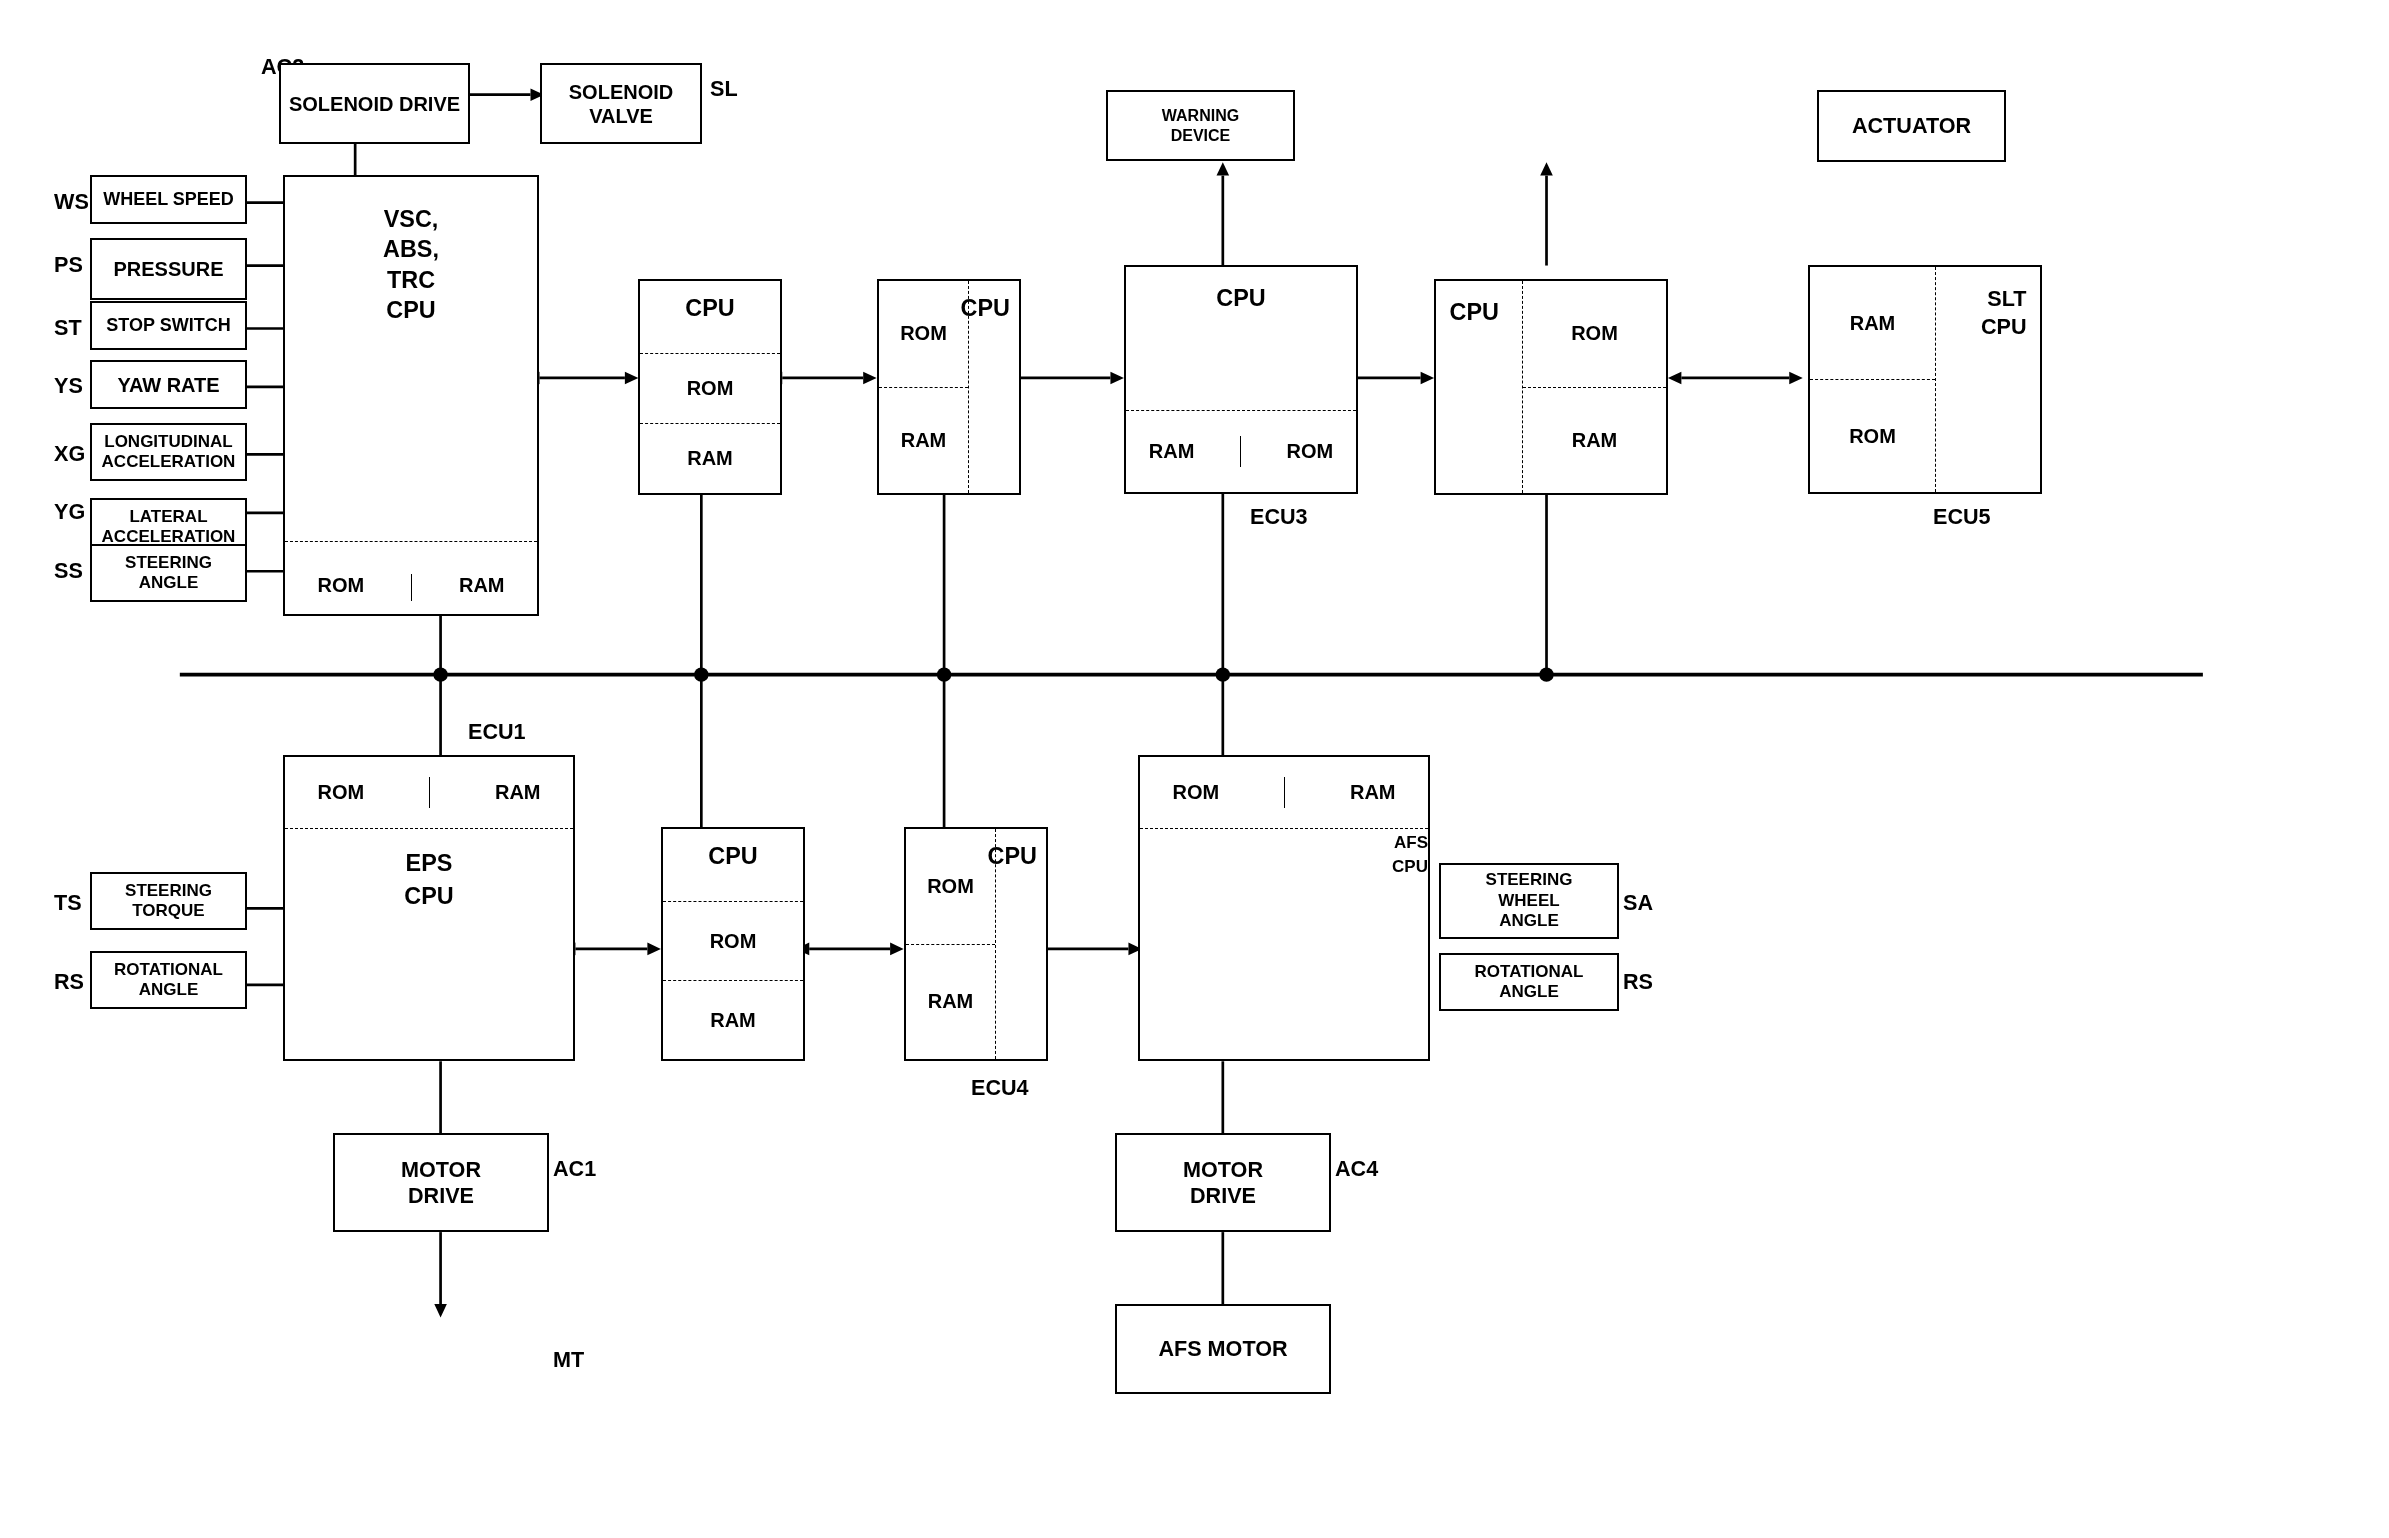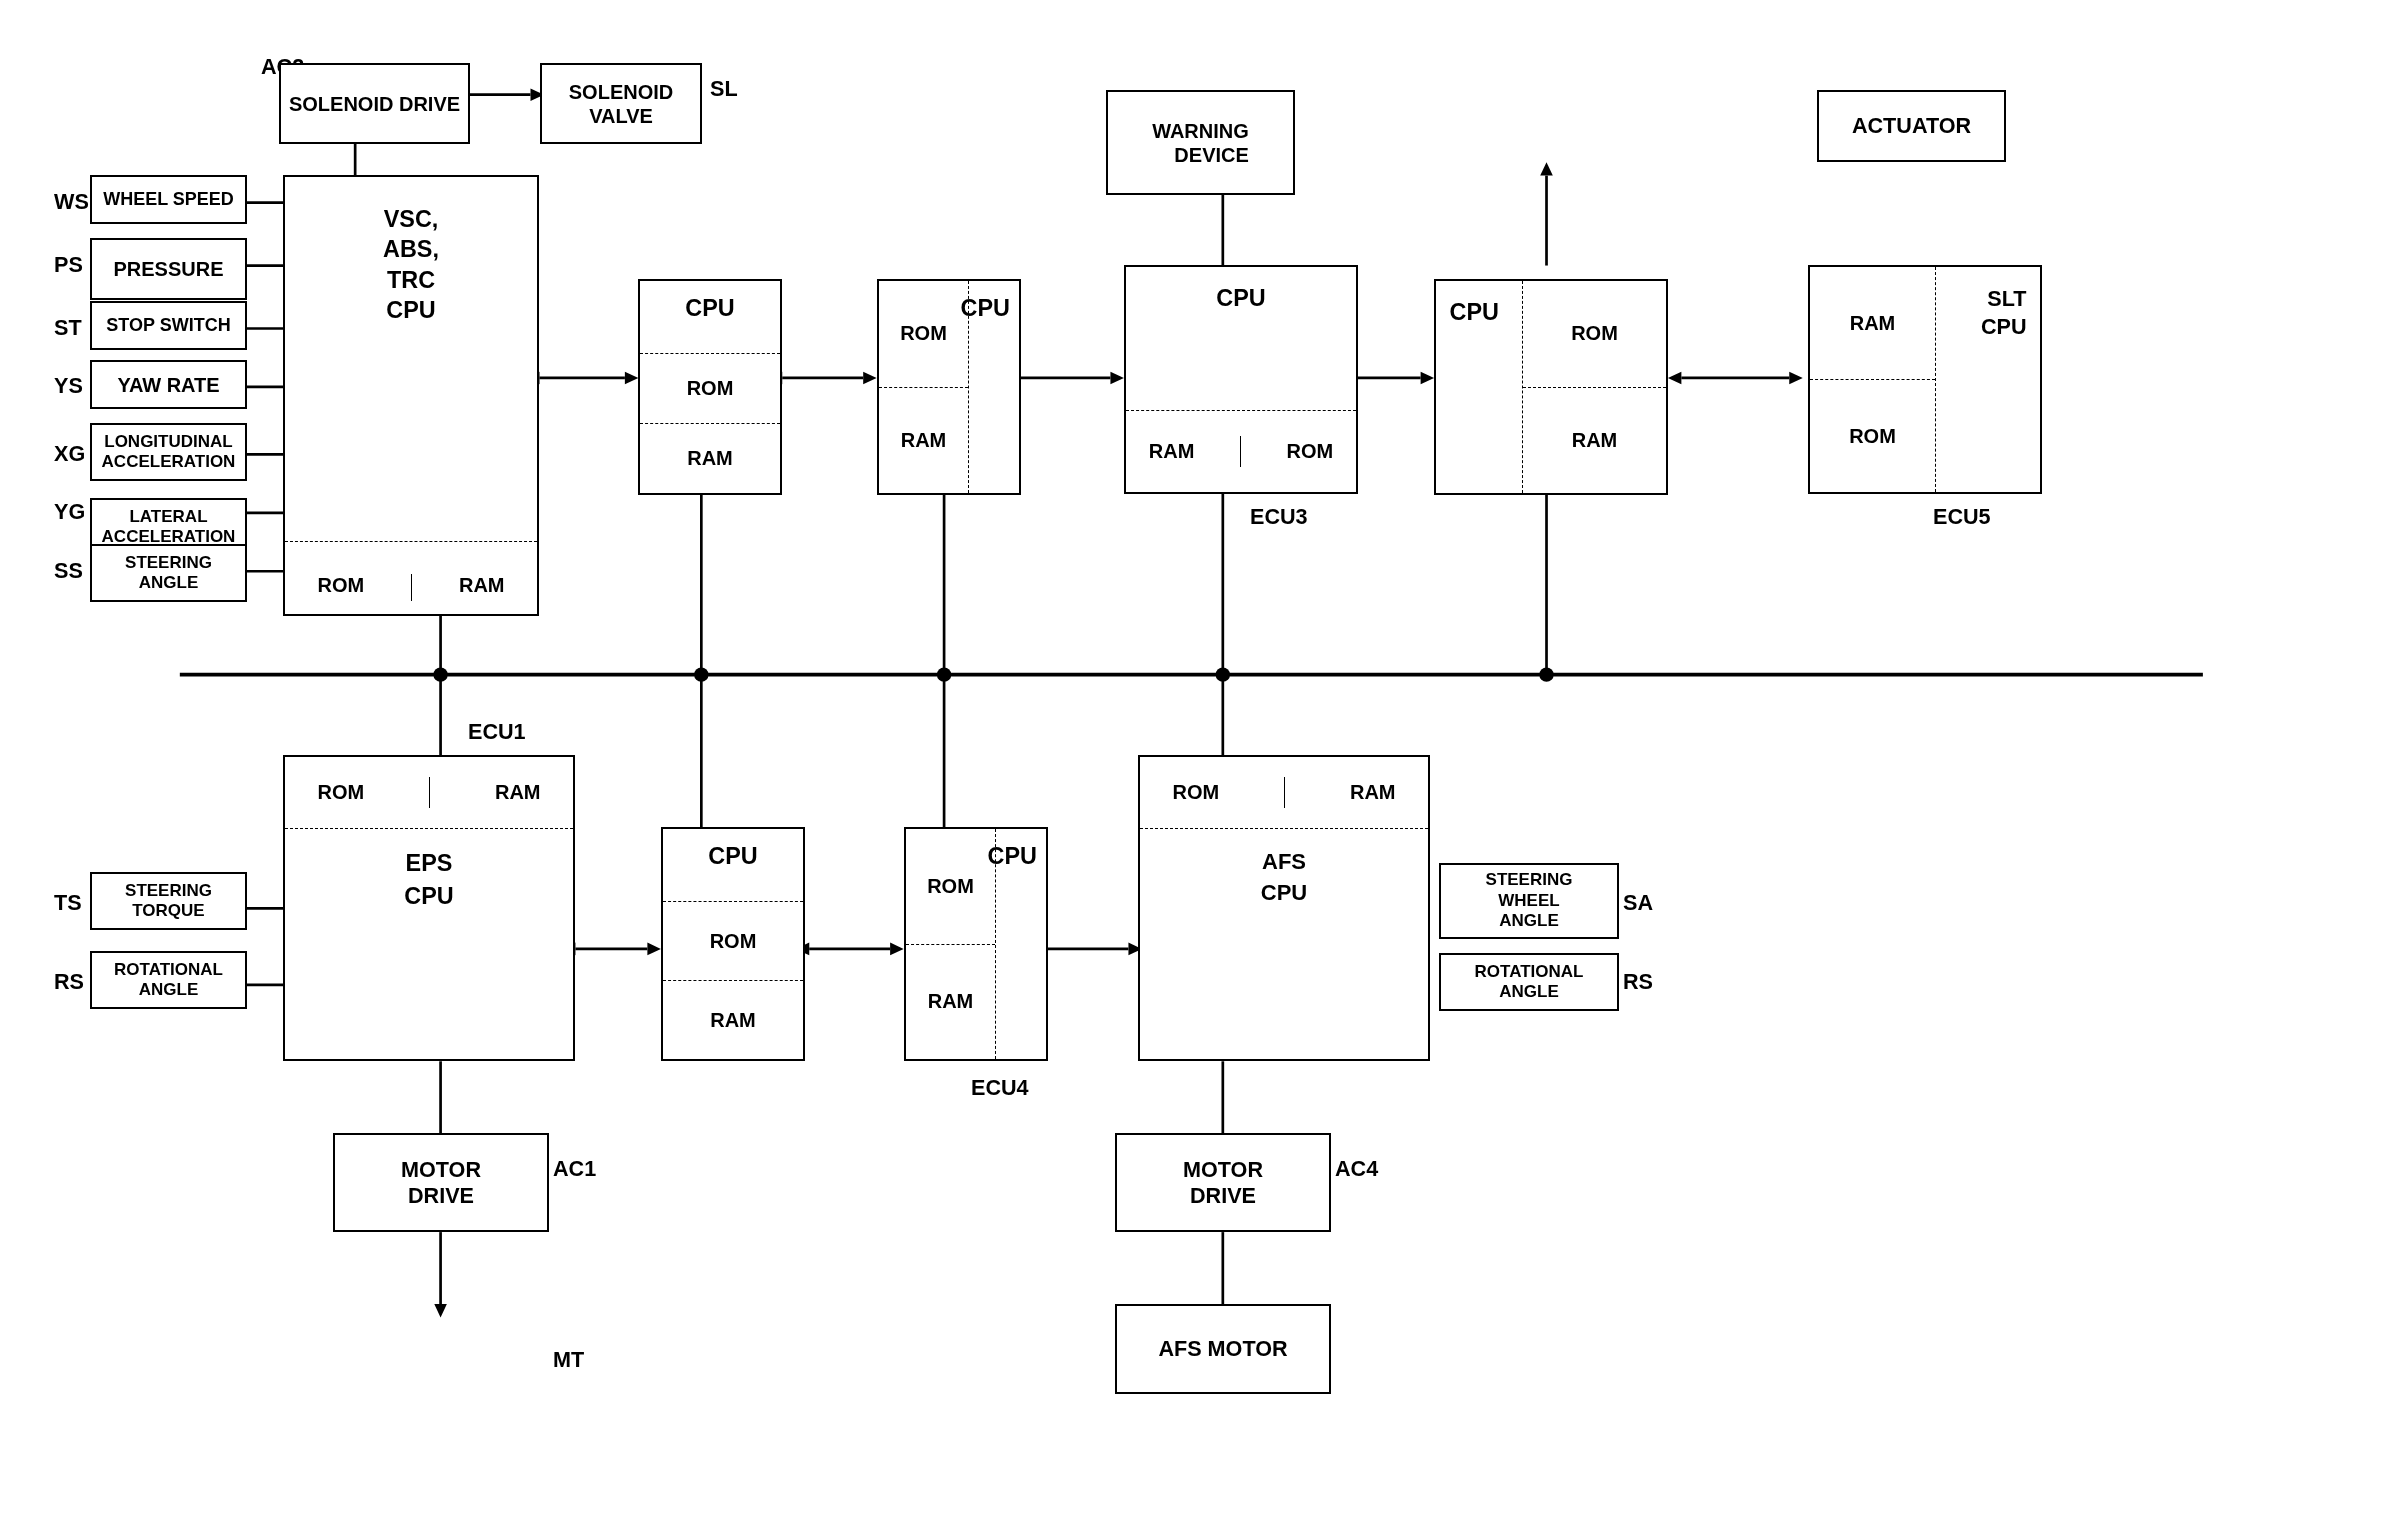--- a/index.html
+++ b/index.html
@@ -233,21 +233,21 @@
         </div>
         <div style="flex:1; display:flex; align-items:center; justify-content:center;">
           <span style="font-size:20px; font-weight:bold;">RAM</span>
         </div>
       </div>
     </div>
   </div>
 
   <div class="label" style="left:1151px; top:117px;">AC3</div>
 
-  <div class="box" style="left:1106px; top:90px; width:189px; height:105px; font-size:20px; line-height:1.2;text-align:right;">WARNING<br>DEVICE</div>
+  <div class="box" style="left:1106px; top:90px; width:189px; height:71px; font-size:16px; line-height:1.2;">WARNING<br>DEVICE</div>
 
   <div style="position:absolute; left:1124px; top:265px; width:234px; height:229px; border:2.7px solid #000; background:#fff;">
     <div style="position:absolute; top:18px; left:0; right:0; text-align:center; font-size:23.4px; font-weight:bold;">CPU</div>
 
     <div style="position:absolute; bottom:81px; left:0; right:0; border-bottom:1.8px dashed #000;"></div>
     <div style="position:absolute; bottom:0; left:0; right:0; height:81px; display:flex; align-items:center; justify-content:space-around; font-size:20px; font-weight:bold;">
       <span>RAM</span>
         <span style="border-left:1.8px solid #000; height:31.5px;"></span>
         <span>ROM</span>
     </div>
@@ -334,21 +334,21 @@
       </div>
     </div>
   </div>
 
   <div style="position:absolute; left:1138px; top:755px; width:292px; height:306px; border:2.7px solid #000; background:#fff;">
     <div style="position:absolute; top:0; left:0; right:0; height:72px; border-bottom:1.8px dashed #000; display:flex; align-items:center; justify-content:space-around; font-size:20px; font-weight:bold;">
       <span>ROM</span>
         <span style="border-left:1.8px solid #000; height:31.5px;"></span>
         <span>RAM</span>
     </div>
-    <div style="position:absolute; top:90px; left:0; right:0; text-align:center; font-size:22px; font-weight:bold; line-height:1.4;">AFS<br>CPU</div>
+    <div style="position:absolute; top:74px; left:0; right:0; text-align:right; font-size:17px; font-weight:bold; line-height:1.4;">AFS<br>CPU</div>
   </div>
 
   <div class="box" style="left:1439px; top:863px; width:180px; height:76px; font-size:17px; line-height:1.2;">STEERING<br>WHEEL<br>ANGLE</div>
 
   <div class="label" style="left:1623px; top:890px;">SA</div>
 
   <div class="box" style="left:1439px; top:953px; width:180px; height:58px; font-size:17px; line-height:1.2;">ROTATIONAL<br>ANGLE</div>
 
   <div class="label" style="left:1623px; top:969px;">RS</div>
 

